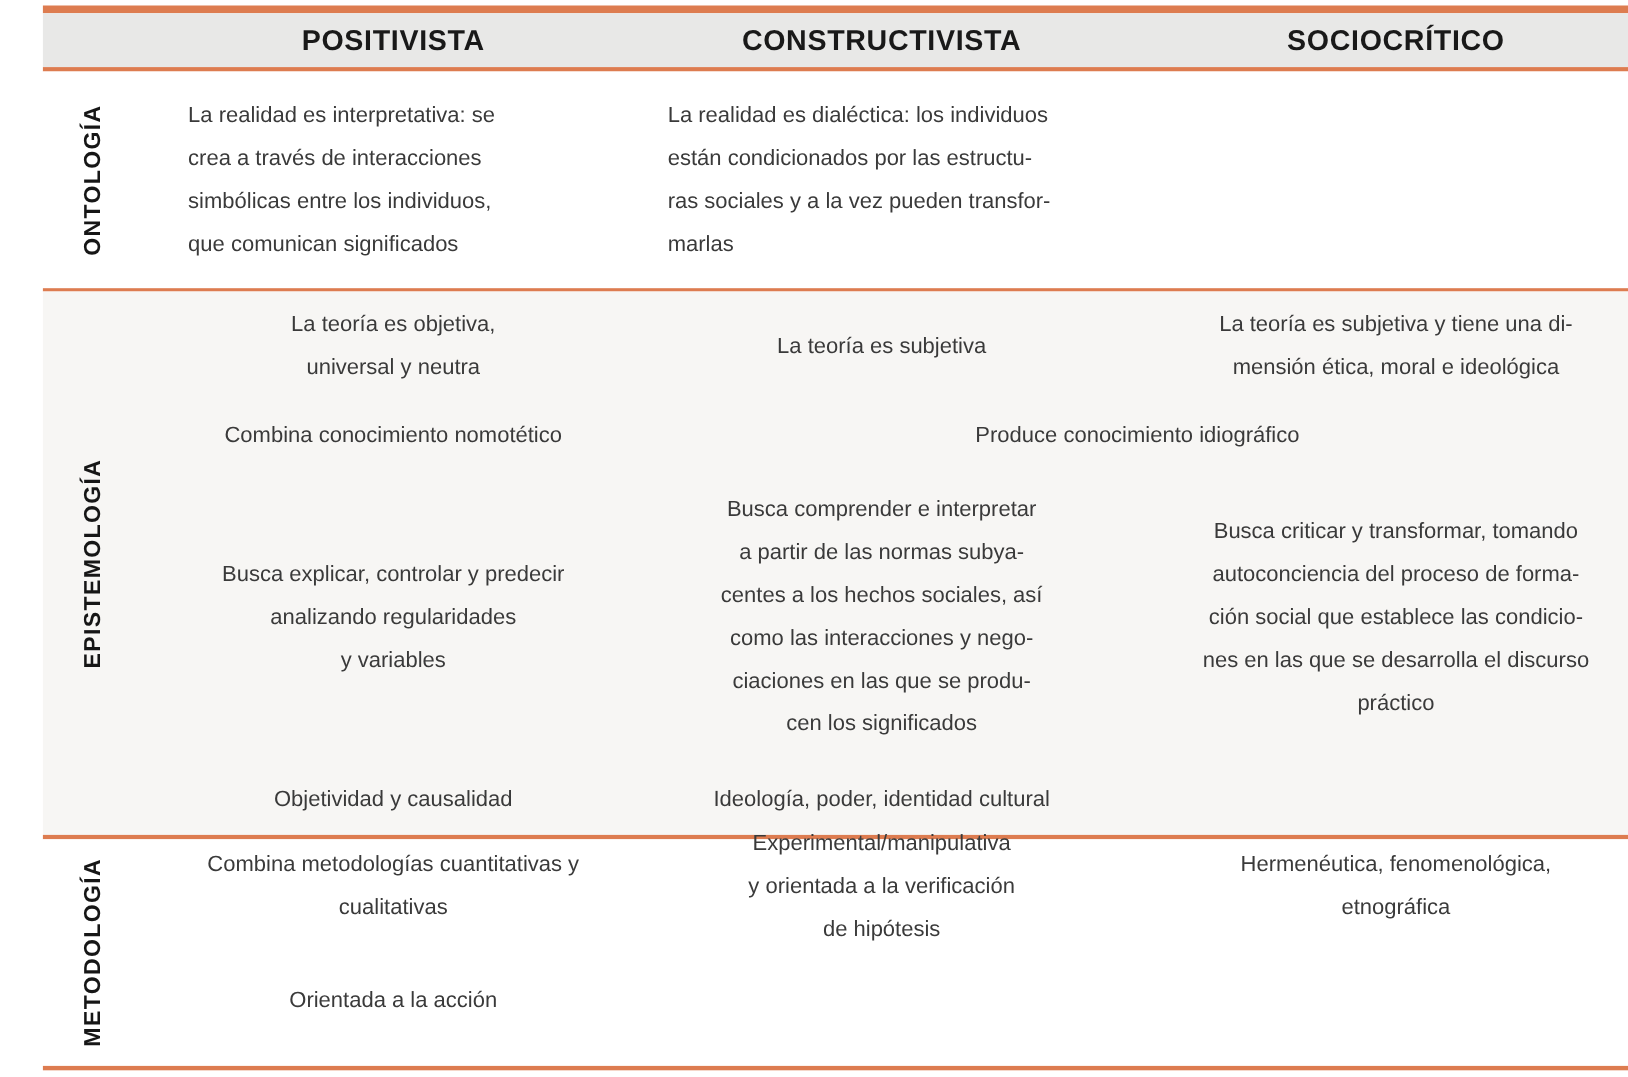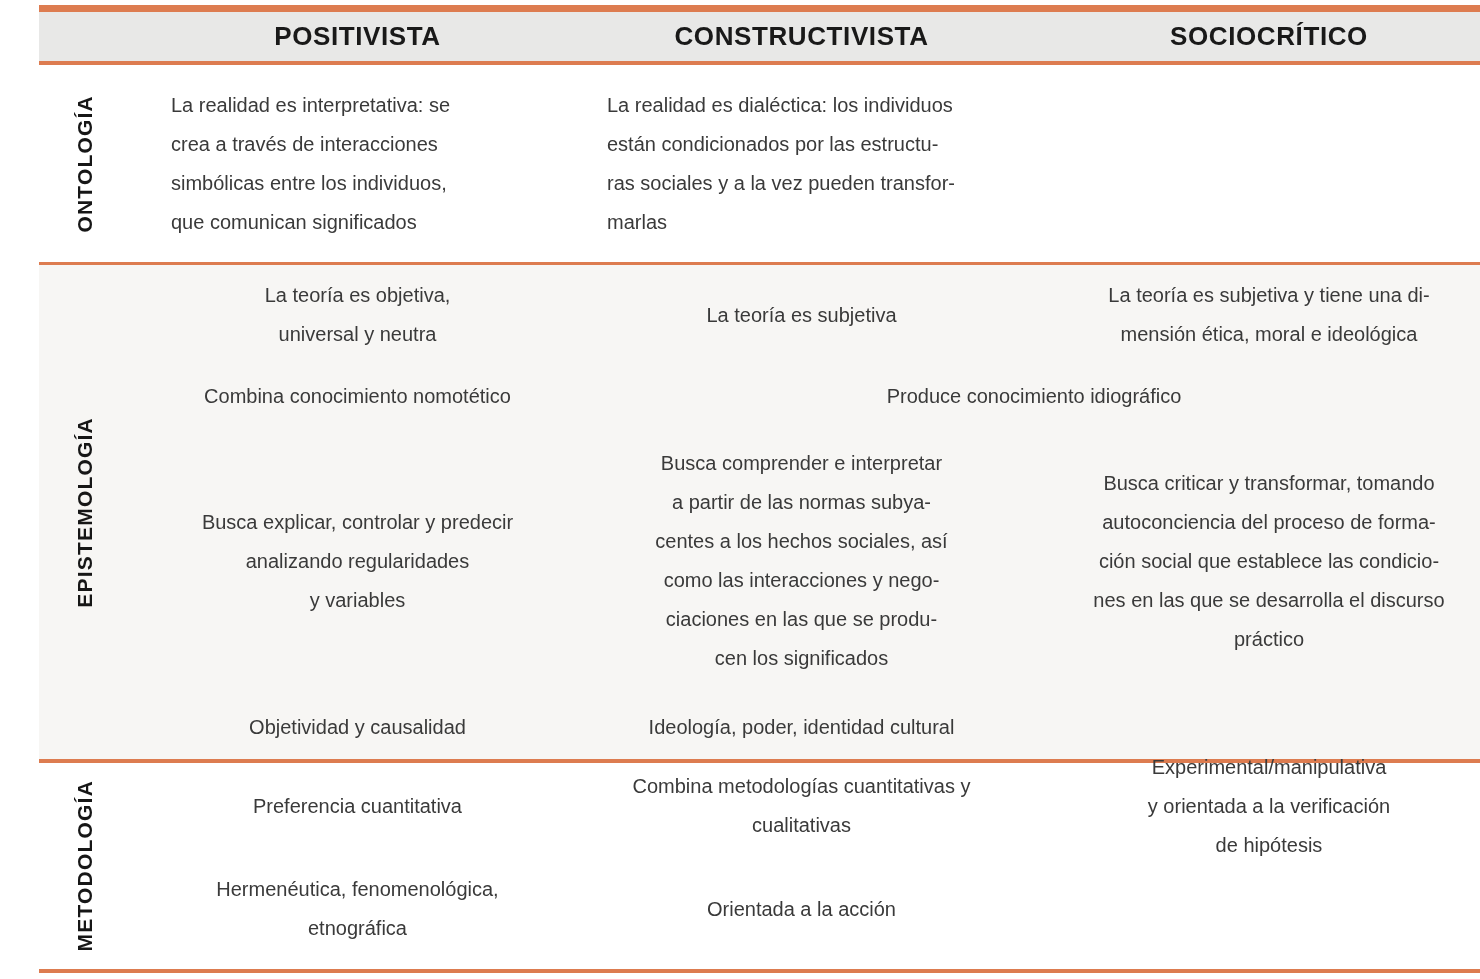--- a/index.html
+++ b/index.html
@@ -122,21 +122,20 @@
     <div class="cell">Ideología, poder, identidad cultural</div>
   </div>
 
   <div class="rule rule-4"></div>
 
   <div class="grid band-metodologia">
     <div class="label-cell span2">
       <span class="vlabel">METODOLOGÍA</span>
     </div>
 
-    <div class="cell">Preferencia cuantitativa</div>
     <div class="cell">Combina metodologías cuantitativas y
 cualitativas</div>
 
     <div class="cell">Experimental/manipulativa
 y orientada a la verificación
 de hipótesis</div>
     <div class="cell">Hermenéutica, fenomenológica,
 etnográfica</div>
     <div class="cell">Orientada a la acción</div>
   </div>

